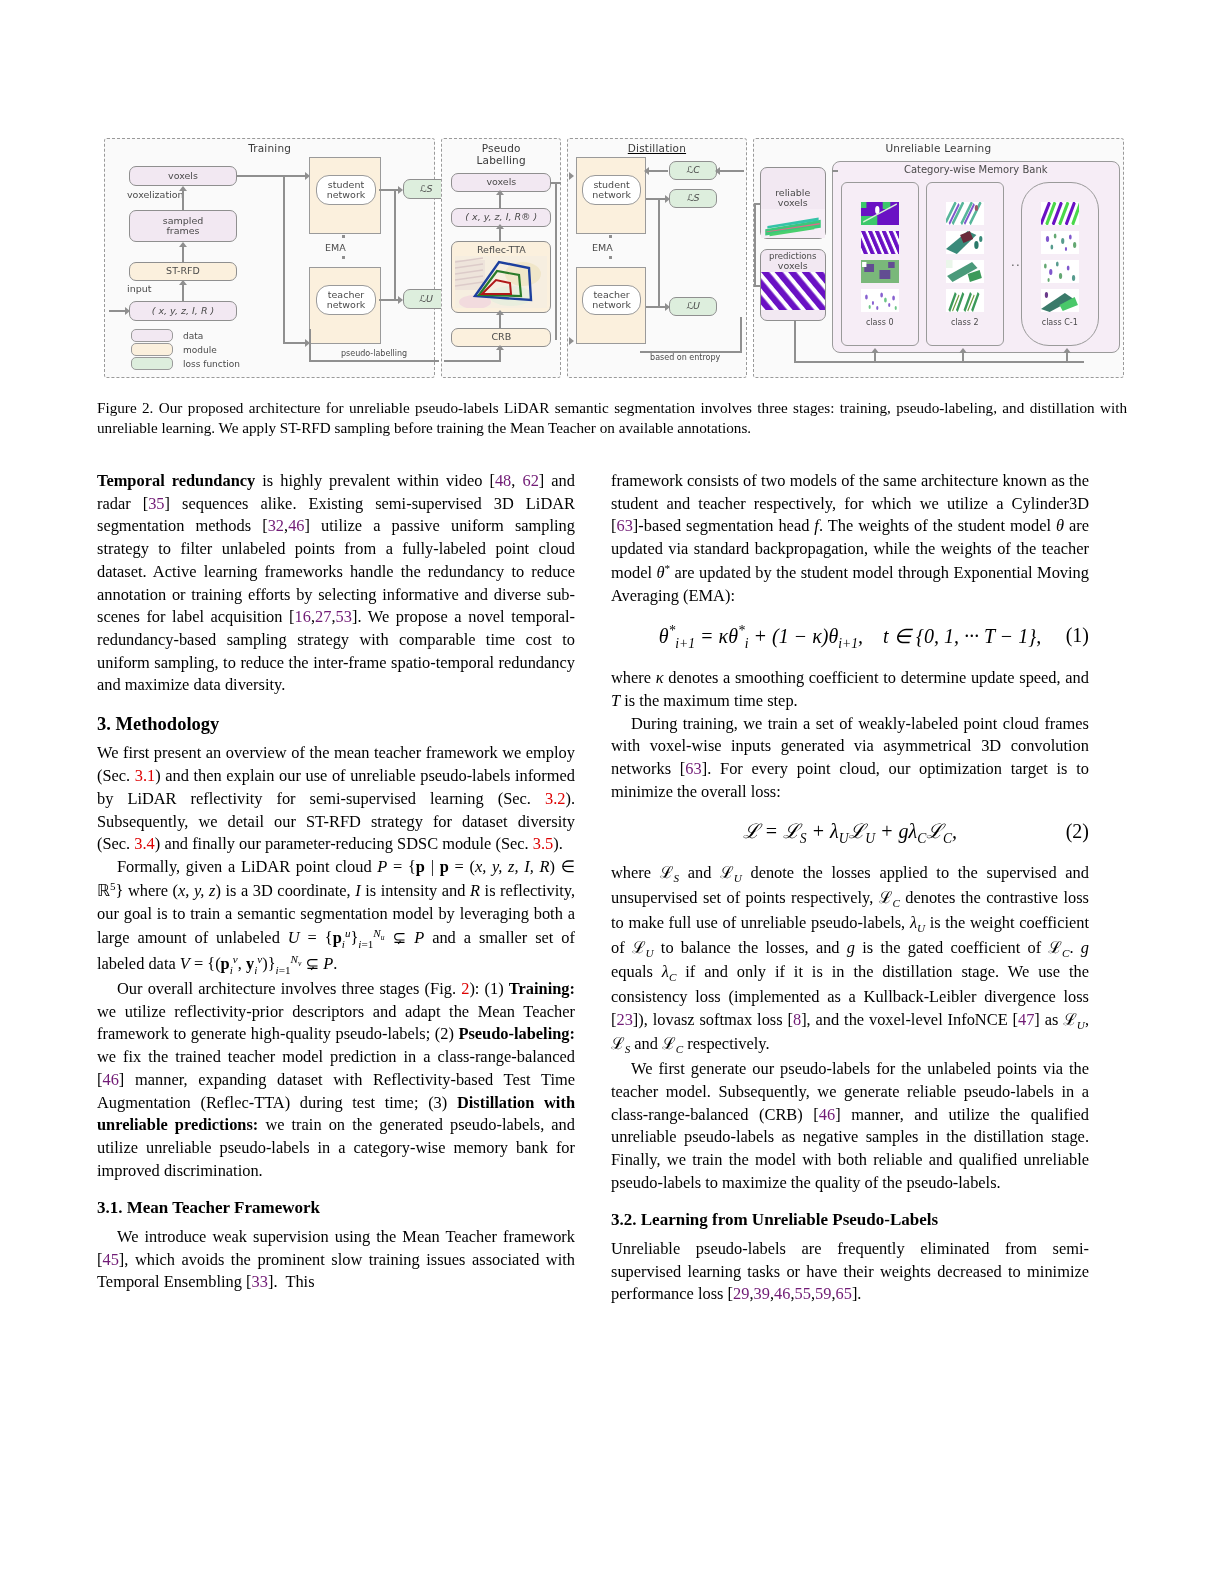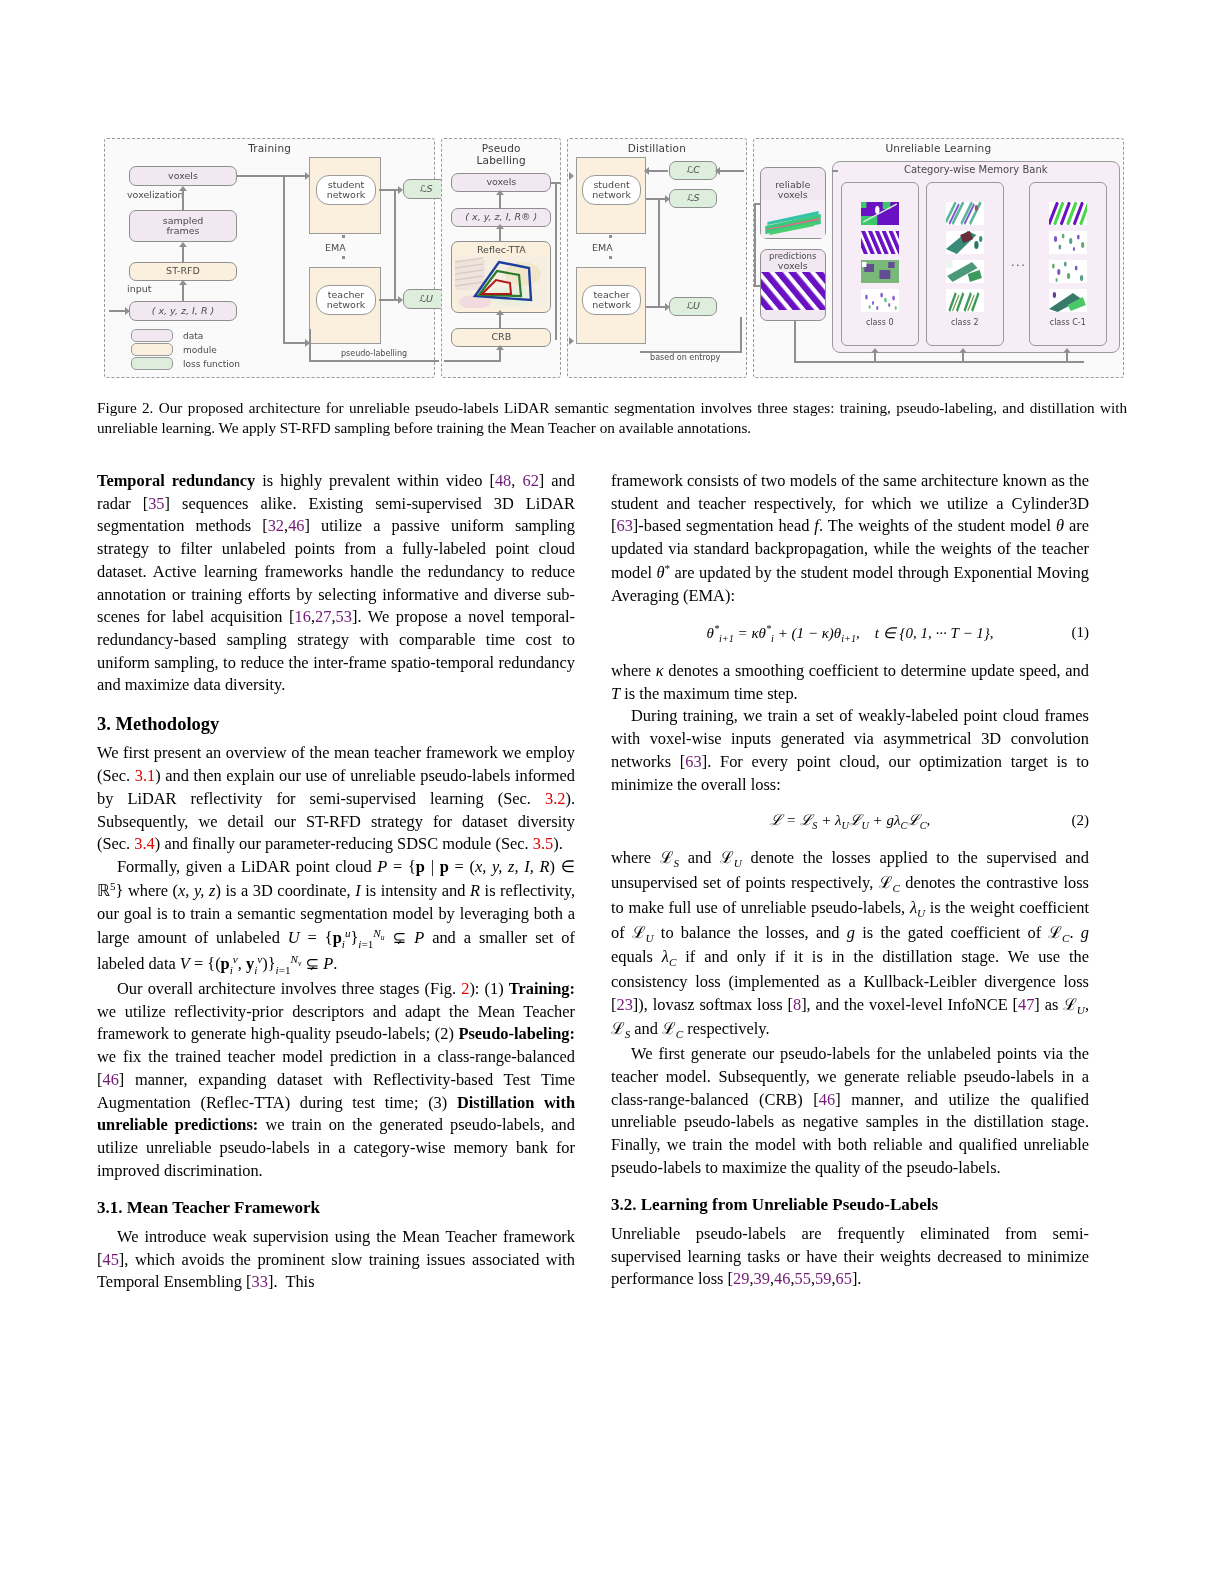--- a/index.html
+++ b/index.html
@@ -195,21 +195,21 @@
     margin: 16px 0 7px 0;
     line-height: 1.2;
   }
   .cite-green { color: #701a75; }
   .cite-red   { color: #dd0000; }
   .math { font-family: "Liberation Serif", serif; font-style: italic; }
   .eqn {
     position: relative;
     text-align: center;
     margin: 14px 0 14px 0;
-    font-size: 15px;
+    font-size: 20px;
   }
   .eqn .eqnum {
     position: absolute;
     right: 0;
     top: 0;
     font-style: normal;
   }
   .eqbody { display: inline-block; }
   sub, sup { font-size: 0.68em; }
   b { font-weight: bold; }
@@ -332,21 +332,21 @@
 
       <div class="node n-module" style="left:9px; top:189px; width:100px; height:19px;">CRB</div>
       <div class="arrow-v" style="left:57px; top:209px; height:14px;"></div>
       <div class="arrow-h" style="left:2px; top:221px; width:56px;"></div>
       <div class="ahead-up" style="left:54px; top:206px;"></div>
 
       <div class="arrow-h" style="left:109px; top:43px; width:10px;"></div>
       <div class="arrow-v" style="left:113px; top:43px; height:158px;"></div>
     </div>
 
-    <div class="stage" style="width:180px;">
+    <div class="stage" style="width:180px;text-decoration:underline;">
       <div class="stage-title">Distillation</div>
 
       <div class="ahead-right" style="left:1px; top:33px;"></div>
       <div class="ahead-right" style="left:1px; top:198px;"></div>
 
       <div class="hourglass" style="left:8px; top:18px; width:68px; height:75px;"></div>
       <div class="net-pill" style="left:14px; top:36px; width:57px; height:28px; flex-direction:column;">
         <span>student</span>
         <span>network</span>
       </div>
@@ -376,21 +376,21 @@
       <div class="arrow-v" style="left:90px; top:59px; height:110px;"></div>
 
       <div class="arrow-h" style="left:72px; top:212px; width:102px;"></div>
       <div class="arrow-v" style="left:172px; top:178px; height:35px;"></div>
       <div class="plaintext" style="left:82px; top:214px; font-size:8px;">based on entropy</div>
     </div>
 
     <div class="stage" style="width:372px;">
       <div class="stage-title">Unreliable Learning</div>
 
-      <div class="node n-data" style="left:6px; top:28px; width:66px; height:72px; flex-direction:column; justify-content:flex-end; padding-top:2px;">
+      <div class="node n-data" style="left:6px; top:28px; width:66px; height:72px; flex-direction:column; justify-content:space-between; padding-top:20px;">
         <span>reliable</span>
         <span>voxels</span>
         <svg class="vox-thumb" viewBox="0 0 60 38" preserveAspectRatio="none">
           <rect width="60" height="38" fill="#f6eef6"></rect>
           <g>
             <path d="M4 26 L56 14 L56 24 L4 34 Z" fill="#3cc87a"></path>
             <path d="M6 22 L54 11 L54 15 L6 25 Z" fill="#35c3a8"></path>
             <path d="M5 29 L55 18 L55 20 L5 30 Z" fill="#e06a8a"></path>
             <path d="M8 32 L50 22 L50 26 L8 35 Z" fill="#49cf6e"></path>
           </g>
@@ -489,21 +489,21 @@
               </g>
             <g stroke="#6a9a3a" stroke-width="2" fill="none">
                 <path d="M12 22 L24 6 M40 22 L52 6"></path>
               </g>
           </svg>
           <div class="mb-class-label">class 2</div>
         </div>
 
         <div class="mb-ellipsis" style="left:178px; top:96px;">···</div>
 
-        <div class="mb-col" style="left:196px; top:20px; width:78px; height:164px;">
+        <div class="mb-col" style="left:188px; top:20px; width:78px; height:164px;border-radius:28px;">
           <svg class="mb-tile" viewBox="0 0 70 23" preserveAspectRatio="none">
             <rect width="70" height="23" fill="#ffffff"></rect>
             <g stroke-width="5" fill="none">
                 <path d="M0 22 L16 0" stroke="#6a11c4"></path>
                 <path d="M10 23 L26 0" stroke="#4ad84a"></path>
                 <path d="M22 23 L38 0" stroke="#6a11c4"></path>
                 <path d="M34 23 L50 0" stroke="#4ad84a"></path>
                 <path d="M46 23 L62 0" stroke="#6a11c4"></path>
                 <path d="M58 23 L72 2" stroke="#4ad84a"></path>
               </g>

